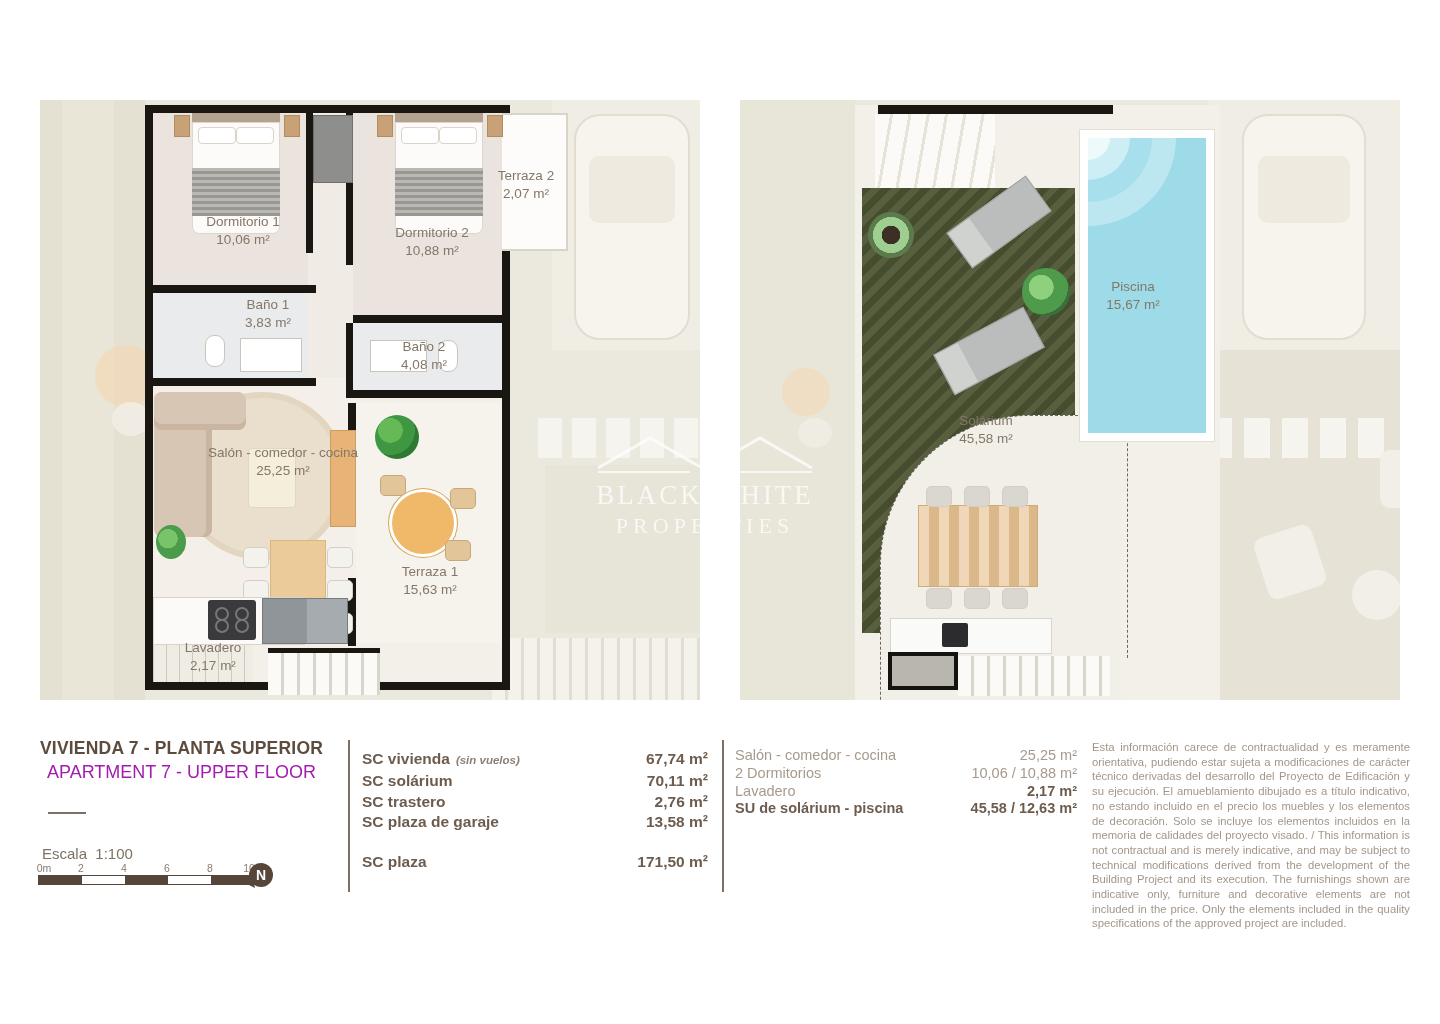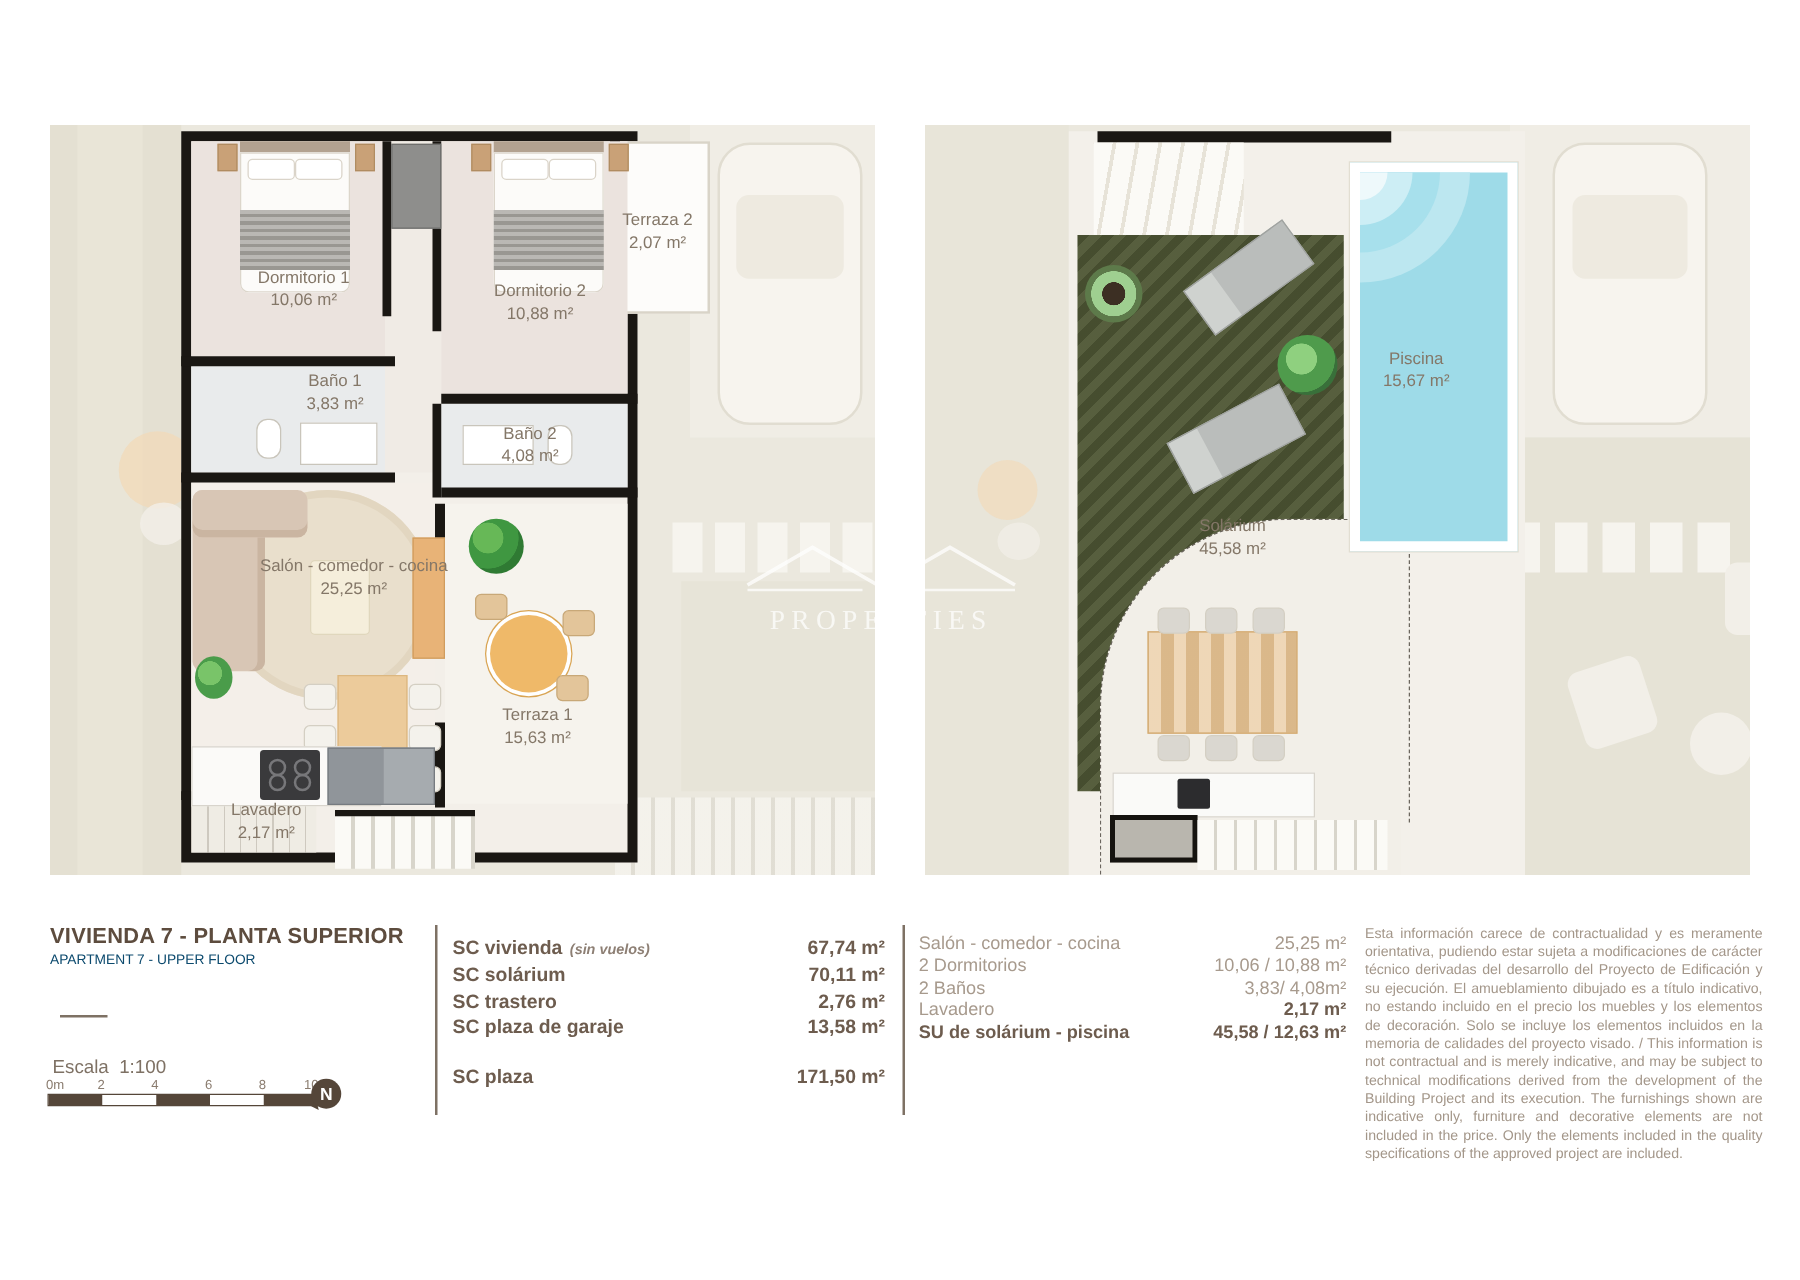--- a/index.html
+++ b/index.html
@@ -34,21 +34,21 @@
   
   #watermark{position:absolute;left:555px;top:428px;width:300px;text-align:center;color:rgba(255,255,255,.72);
      font-family:"Liberation Serif","DejaVu Serif",serif;pointer-events:none;}
   #watermark .l1{font-size:27px;letter-spacing:3px;}
   #watermark .l2{font-size:22px;letter-spacing:5px;margin-top:2px;}
   #watermark .url{font-size:20px;font-weight:bold;color:rgba(255,255,255,.85);margin-top:6px;letter-spacing:1px;}
   
   .vdivider{position:absolute;width:1.5px;background:#7e7164;}
   #title-block{position:absolute;left:40px;top:738px;}
   #title-block .t{font-size:17.5px;font-weight:bold;color:#5d4c3e;letter-spacing:.2px;}
-  #title-block .s{font-size:11px;color:#0c4a6e;margin-top:3px;}
+  #title-block .s{font-size:18px;color:#a21caf;margin-top:3px;text-align:center;}
   .dash-line{position:absolute;left:48px;top:812px;width:38px;height:2px;background:#7e7164;}
   #escala{position:absolute;left:42px;top:845px;font-size:15px;color:#7e7164;white-space:pre;}
   #scalebar{position:absolute;left:38px;top:862px;width:216px;height:26px;font-size:10.5px;color:#8a7c6f;}
   #scalebar .ticks span{position:absolute;top:0;transform:translateX(-50%);}
   #scalebar .bar{position:absolute;top:13px;left:0;width:215px;height:8px;border:1px solid #554639;display:flex;}
   #scalebar .seg{flex:1;}
   .seg.d{background:#554639;} .seg.w{background:#ffffff;}
   .sc-row{display:flex;justify-content:space-between;font-size:15.5px;font-weight:bold;color:#6d5c4e;line-height:20.8px;}
   .sc-row .note{font-weight:bold;font-style:italic;font-size:11.5px;color:#8d7f74;margin-left:6px;}
   .su-row{display:flex;justify-content:space-between;font-size:14.5px;color:#a79a8d;line-height:17.8px;}
@@ -275,20 +275,21 @@
   </div>
 </div>
 
 <div id="watermark">
   <svg width="230" height="48" viewBox="0 0 230 48" style="opacity:.75;">
     <polyline points="8,40 60,10 112,40" fill="none" stroke="#ffffff" stroke-width="3"></polyline>
     <polyline points="118,40 170,10 222,40" fill="none" stroke="#ffffff" stroke-width="3"></polyline>
     <line x1="8" y1="44" x2="100" y2="44" stroke="#ffffff" stroke-width="2"></line>
     <line x1="130" y1="44" x2="222" y2="44" stroke="#ffffff" stroke-width="2"></line>
   </svg>
+  <div class="l1">BLACK  WHITE</div>
   <div class="l2">PROPERTIES</div>
 </div>
 
 <div id="title-block">
   <div class="t">VIVIENDA 7 - PLANTA SUPERIOR</div>
   <div class="s">APARTMENT 7 - UPPER FLOOR</div>
 </div>
 <div class="dash-line"></div>
 <div id="escala">Escala  1:100</div>
 
@@ -345,24 +346,20 @@
 <div class="abs" id="su-table" style="left:735px;top:747px;width:342px;">
   <div class="su-row">
     <span>Salón - comedor - cocina</span>
     <span>25,25 m²</span>
   </div>
   <div class="su-row">
     <span>2 Dormitorios</span>
     <span>10,06 / 10,88 m²</span>
   </div>
   <div class="su-row">
-    <span>2 Baños</span>
-    <span>3,83/ 4,08m²</span>
-  </div>
-  <div class="su-row">
     <span>Lavadero</span>
     <span class="vbold">2,17 m²</span>
   </div>
   <div class="su-row bold">
     <span>SU de solárium - piscina</span>
     <span>45,58 / 12,63 m²</span>
   </div>
 </div>
 
 <div id="disclaimer">Esta información carece de contractualidad y es meramente orientativa, pudiendo estar sujeta a modificaciones de carácter técnico derivadas del desarrollo del Proyecto de Edificación y su ejecución. El amueblamiento dibujado es a título indicativo, no estando incluido en el precio los muebles y los elementos de decoración. Solo se incluye los elementos incluidos en la memoria de calidades del proyecto visado. / This information is not contractual and is merely indicative, and may be subject to technical modifications derived from the development of the Building Project and its execution. The furnishings shown are indicative only, furniture and decorative elements are not included in the price. Only the elements included in the quality specifications of the approved project are included.</div>

